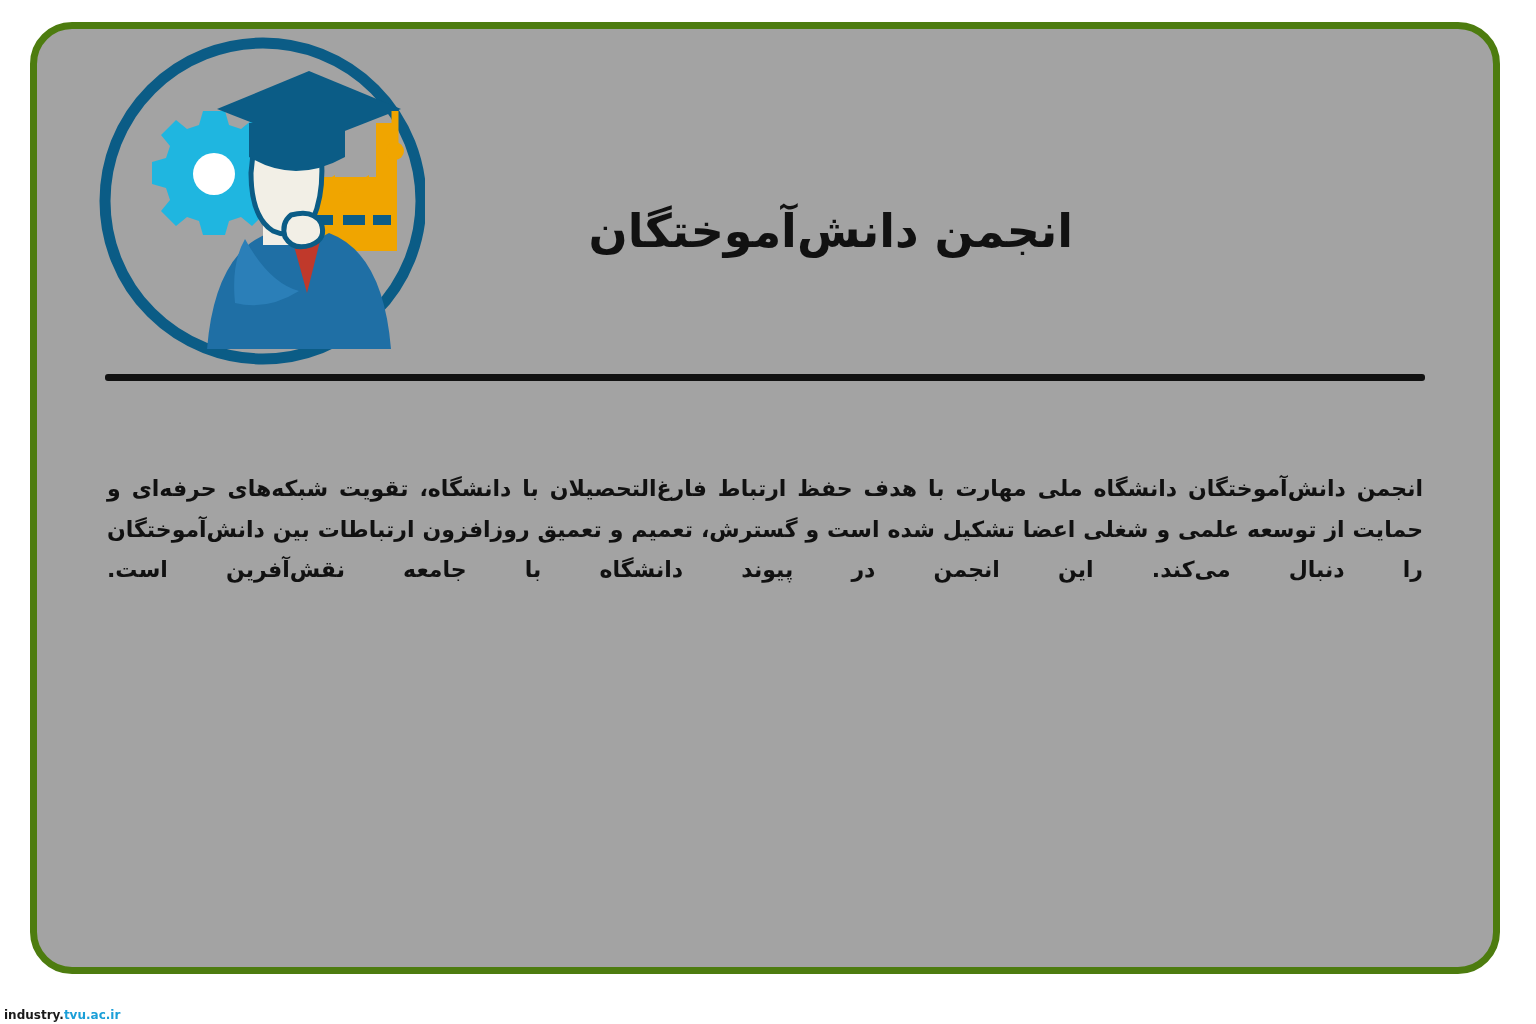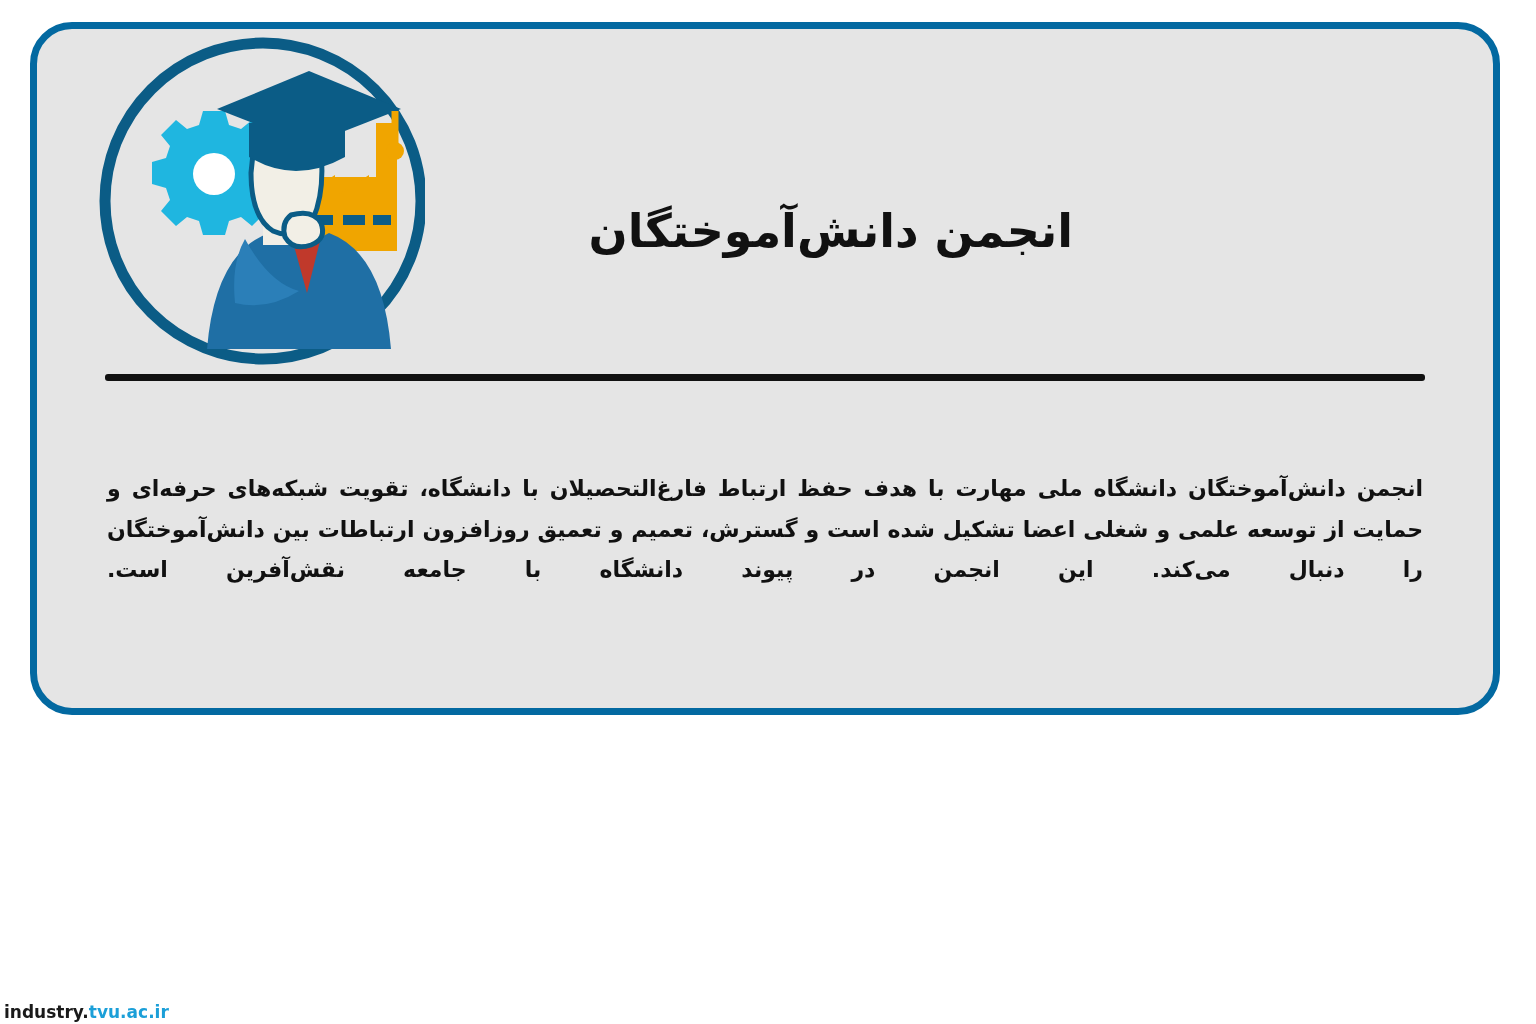--- a/index.html
+++ b/index.html
@@ -13,24 +13,24 @@
     font-family: "DejaVu Sans", sans-serif;
     position: relative;
     overflow: hidden;
   }
 
   .card {
     position: absolute;
     left: 30px;
     top: 22px;
     width: 1470px;
-    height: 693px;
-    border: 7px solid #0369a1;
+    height: 952px;
+    border: 7px solid #4d7c0f;
     border-radius: 42px;
-    background: #e5e5e5;
+    background: #a3a3a3;
     box-sizing: border-box;
   }
 
   .header {
     position: absolute;
     top: 0;
     left: 0;
     right: 0;
     height: 350px;
   }
@@ -76,21 +76,21 @@
     color: #111111;
     text-align: justify;
     direction: rtl;
     text-align-last: justify;
   }
 
   .watermark {
     position: absolute;
     left: 4px;
     bottom: 2px;
-    font-size: 17px;
+    font-size: 12px;
     font-weight: bold;
     font-family: "DejaVu Sans", sans-serif;
     color: #1a1a1a;
     direction: ltr;
   }
   .watermark .wm-mid {
     color: #1b9fd8;
   }
 </style>
 </head>

